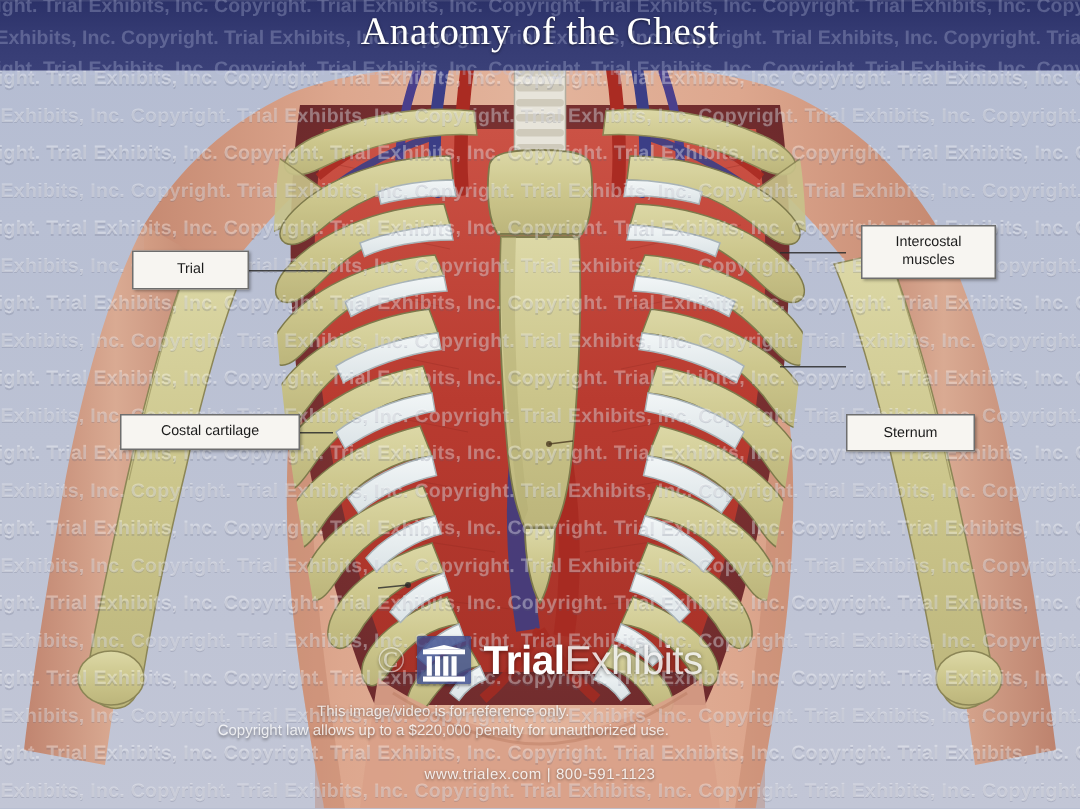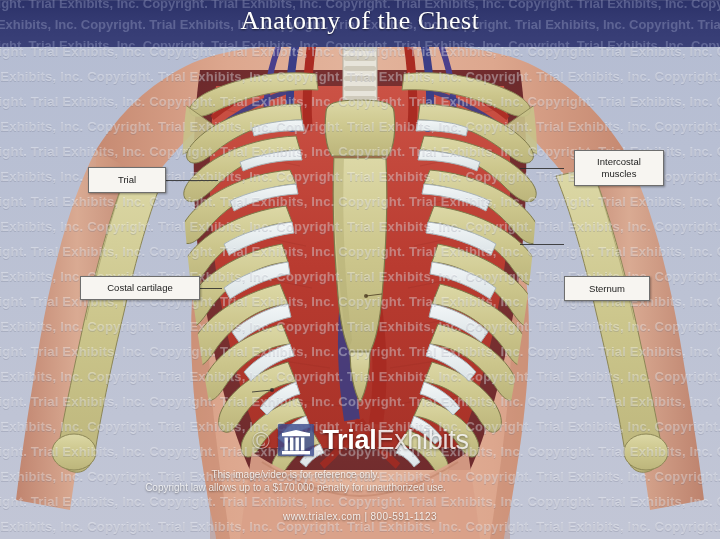--- a/index.html
+++ b/index.html
@@ -394,16 +394,16 @@
         <rect x="20" y="7.5" width="3.4" height="13" fill="#ffffff"></rect>
         <rect x="1" y="21" width="28" height="3.4" fill="#ffffff"></rect>
       </svg>
     </span>
     <span class="wordmark">
       <span class="wm-bold">Trial</span><span class="wm-light">Exhibits</span>
     </span>
   </div>
 
   <div class="disclaimer" id="disc1">This image/video is for reference only.</div>
-  <div class="disclaimer" id="disc2">Copyright law allows up to a $170,000 penalty for unauthorized use.</div>
+  <div class="disclaimer" id="disc2">Copyright law allows up to a $220,000 penalty for unauthorized use.</div>
   <div class="contact">www.trialex.com  |  800-591-1123</div>
 
 </div>
 
 </body></html>

